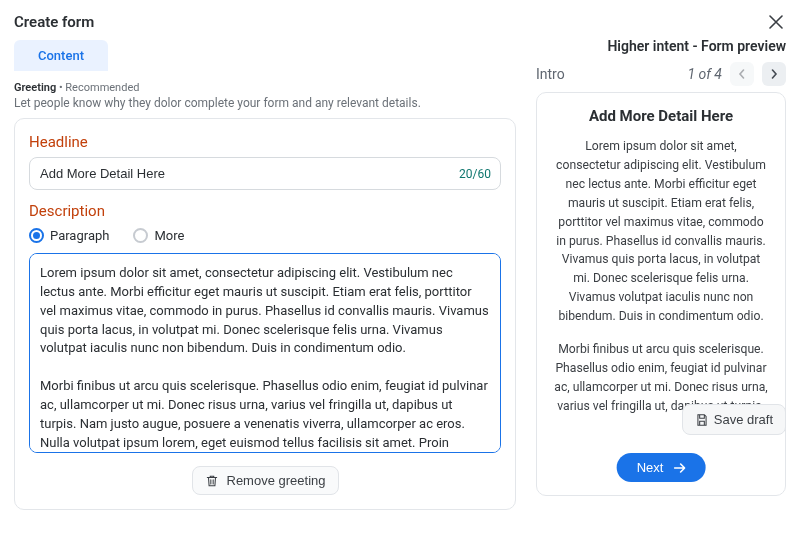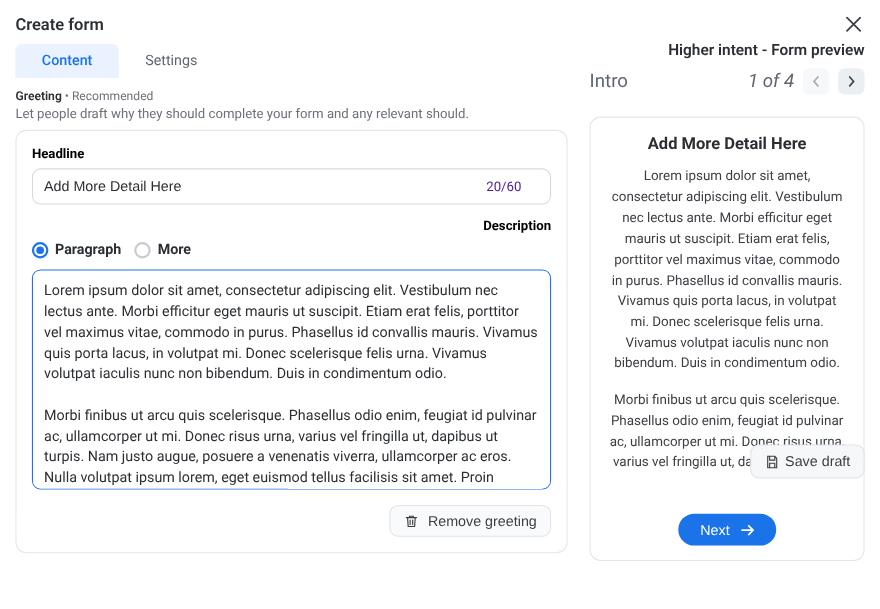--- a/index.html
+++ b/index.html
@@ -13,37 +13,37 @@
   .tab.active { color:#1a73e8; background:#eaf2ff; font-weight:500; }
   .cols { display:flex; gap:20px; align-items:flex-start; }
   .left { flex:1; min-width:0; }
   .section-head { margin:10px 0 2px 0; font-size:11px; }
   .section-head .strong { font-weight:600; color:#2b2f33; }
   .section-head .rec { color:#6b7178; }
   .section-sub { color:#6b7178; font-size:12px; margin-bottom:8px; }
   .section-sub a { color:#6b7178; text-decoration:none; }
 
   .card { border:1px solid #e3e6ea; border-radius:10px; padding:14px; background:#fff; }
-  .label { font-size:12px; font-weight:700; margin-bottom:6px; color:#000000; }
+  .label { font-size:15px; font-weight:400; margin-bottom:6px; color:#c2410c; }
   .field-row { position:relative; }
   .text-input { width:100%; border:1px solid #d6dade; border-radius:8px; padding:8px 54px 8px 10px; font-size:13px; color:#2b2f33; background:#fff; }
-  .counter { position:absolute; right:27px; top:50%; transform:translateY(-50%); font-size:12px; color:#4c1d95; }
-  .radio-row { display:flex; gap:12px; align-items:flex-end; margin:8px 0 10px 0;font-weight:bold; }
+  .counter { position:absolute; right:10px; top:50%; transform:translateY(-50%); font-size:12px; color:#0f766e; }
+  .radio-row { display:flex; gap:24px; align-items:flex-end; margin:8px 0 10px 0; }
   .radio { display:flex; align-items:center; gap:6px; font-size:13px; color:#2b2f33; cursor:pointer; }
   .radio-dot { width:15px; height:15px; border-radius:50%; border:2px solid #c7cbd1; display:inline-flex; align-items:center; justify-content:center; flex:none; }
   .radio.selected .radio-dot { border-color:#1a73e8; }
   .radio.selected .radio-dot::after { content:""; width:7px; height:7px; background:#1a73e8; border-radius:50%; }
 
   .textarea { width:100%; border:1px solid #1a73e8; border-radius:8px; padding:10px; font-size:13px; line-height:1.45; color:#2b2f33; resize:none; height:200px; white-space:pre-wrap; overflow:auto; font-family:inherit; }
-  .remove-row { display:flex; justify-content:flex-end; margin-top:10px; }
+  .remove-row { display:flex; justify-content:center; margin-top:10px; }
   .btn-ghost { border:1px solid #e1e4e8; background:#f9fafb; border-radius:8px; padding:6px 12px; font-size:13px; display:inline-flex; align-items:center; gap:8px; cursor:pointer; color:#3b3f44; }
 
   .right { width:250px; flex:none; }
   .preview-title { font-weight:600; font-size:14px; margin:2px 0 8px 0;text-align:right; }
-  .preview-nav { display:flex; align-items:center; justify-content:space-between; font-size:17px; color:#5f6670; margin-bottom:20px; }
+  .preview-nav { display:flex; align-items:center; justify-content:space-between; font-size:14px; color:#5f6670; margin-bottom:6px; }
   .nav-count { display:flex; align-items:center; gap:8px;font-style:italic; }
   .nav-btn { width:24px; height:24px; border-radius:6px; background:#eceff2; display:flex; align-items:center; justify-content:center; color:#444a52; cursor:pointer; }
   .nav-btn.disabled { opacity:.45; cursor:default; }
   .preview-frame { border:1px solid #e3e6ea; border-radius:10px; padding:14px 16px 26px 16px; height:404px; overflow:hidden; position:relative; }
   .pv-headline { font-weight:700; font-size:15px; text-align:center; margin-bottom:12px; }
   .pv-body { font-size:12.2px; line-height:1.55; text-align:center; color:#3b3f44; }
   .pv-body p:not(:last-child) { margin-bottom:14px; }
   .pv-next { position:absolute; bottom:13px; left:50%; transform:translateX(-50%); }
   .btn-primary-sm { background:#1a73e8; color:#fff; border:none; border-radius:18px; padding:7px 20px; font-size:13px; display:inline-flex; align-items:center; gap:10px; cursor:pointer;margin-top:32px; }
 
@@ -66,41 +66,40 @@
         </svg>
     </div>
   </div>
 
   <div class="cols">
 
     <div class="left">
 
       <div class="tabs">
         <div class="tab active">Content</div>
-        <div class="tab">Settings</div>
       </div>
 
       <div class="section-head">
         <span class="strong">Greeting</span>
         <span class="rec"> • </span>
         <span class="rec">Recommended</span>
       </div>
       <div class="section-sub">
-        <span>Let people draft why they should complete your form and any </span><a href="#">relevant should</a><span>.</span>
+        <span>Let people know why they dolor complete your form and any </span><a href="#">relevant details</a><span>.</span>
       </div>
 
       <div class="card">
 
         <div class="label">Headline</div>
         <div class="field-row">
           <input class="text-input" value="Add More Detail Here" style="">
           <span class="counter">20/60</span>
         </div>
 
-        <div class="label" style="margin-top:12px;text-align:right;">Description</div>
+        <div class="label" style="margin-top:12px;">Description</div>
         <div class="radio-row">
           <label class="radio selected">
             <span class="radio-dot"></span>
             <span>Paragraph</span>
           </label>
           <label class="radio">
             <span class="radio-dot"></span>
             <span>More</span>
           </label>
         </div>

